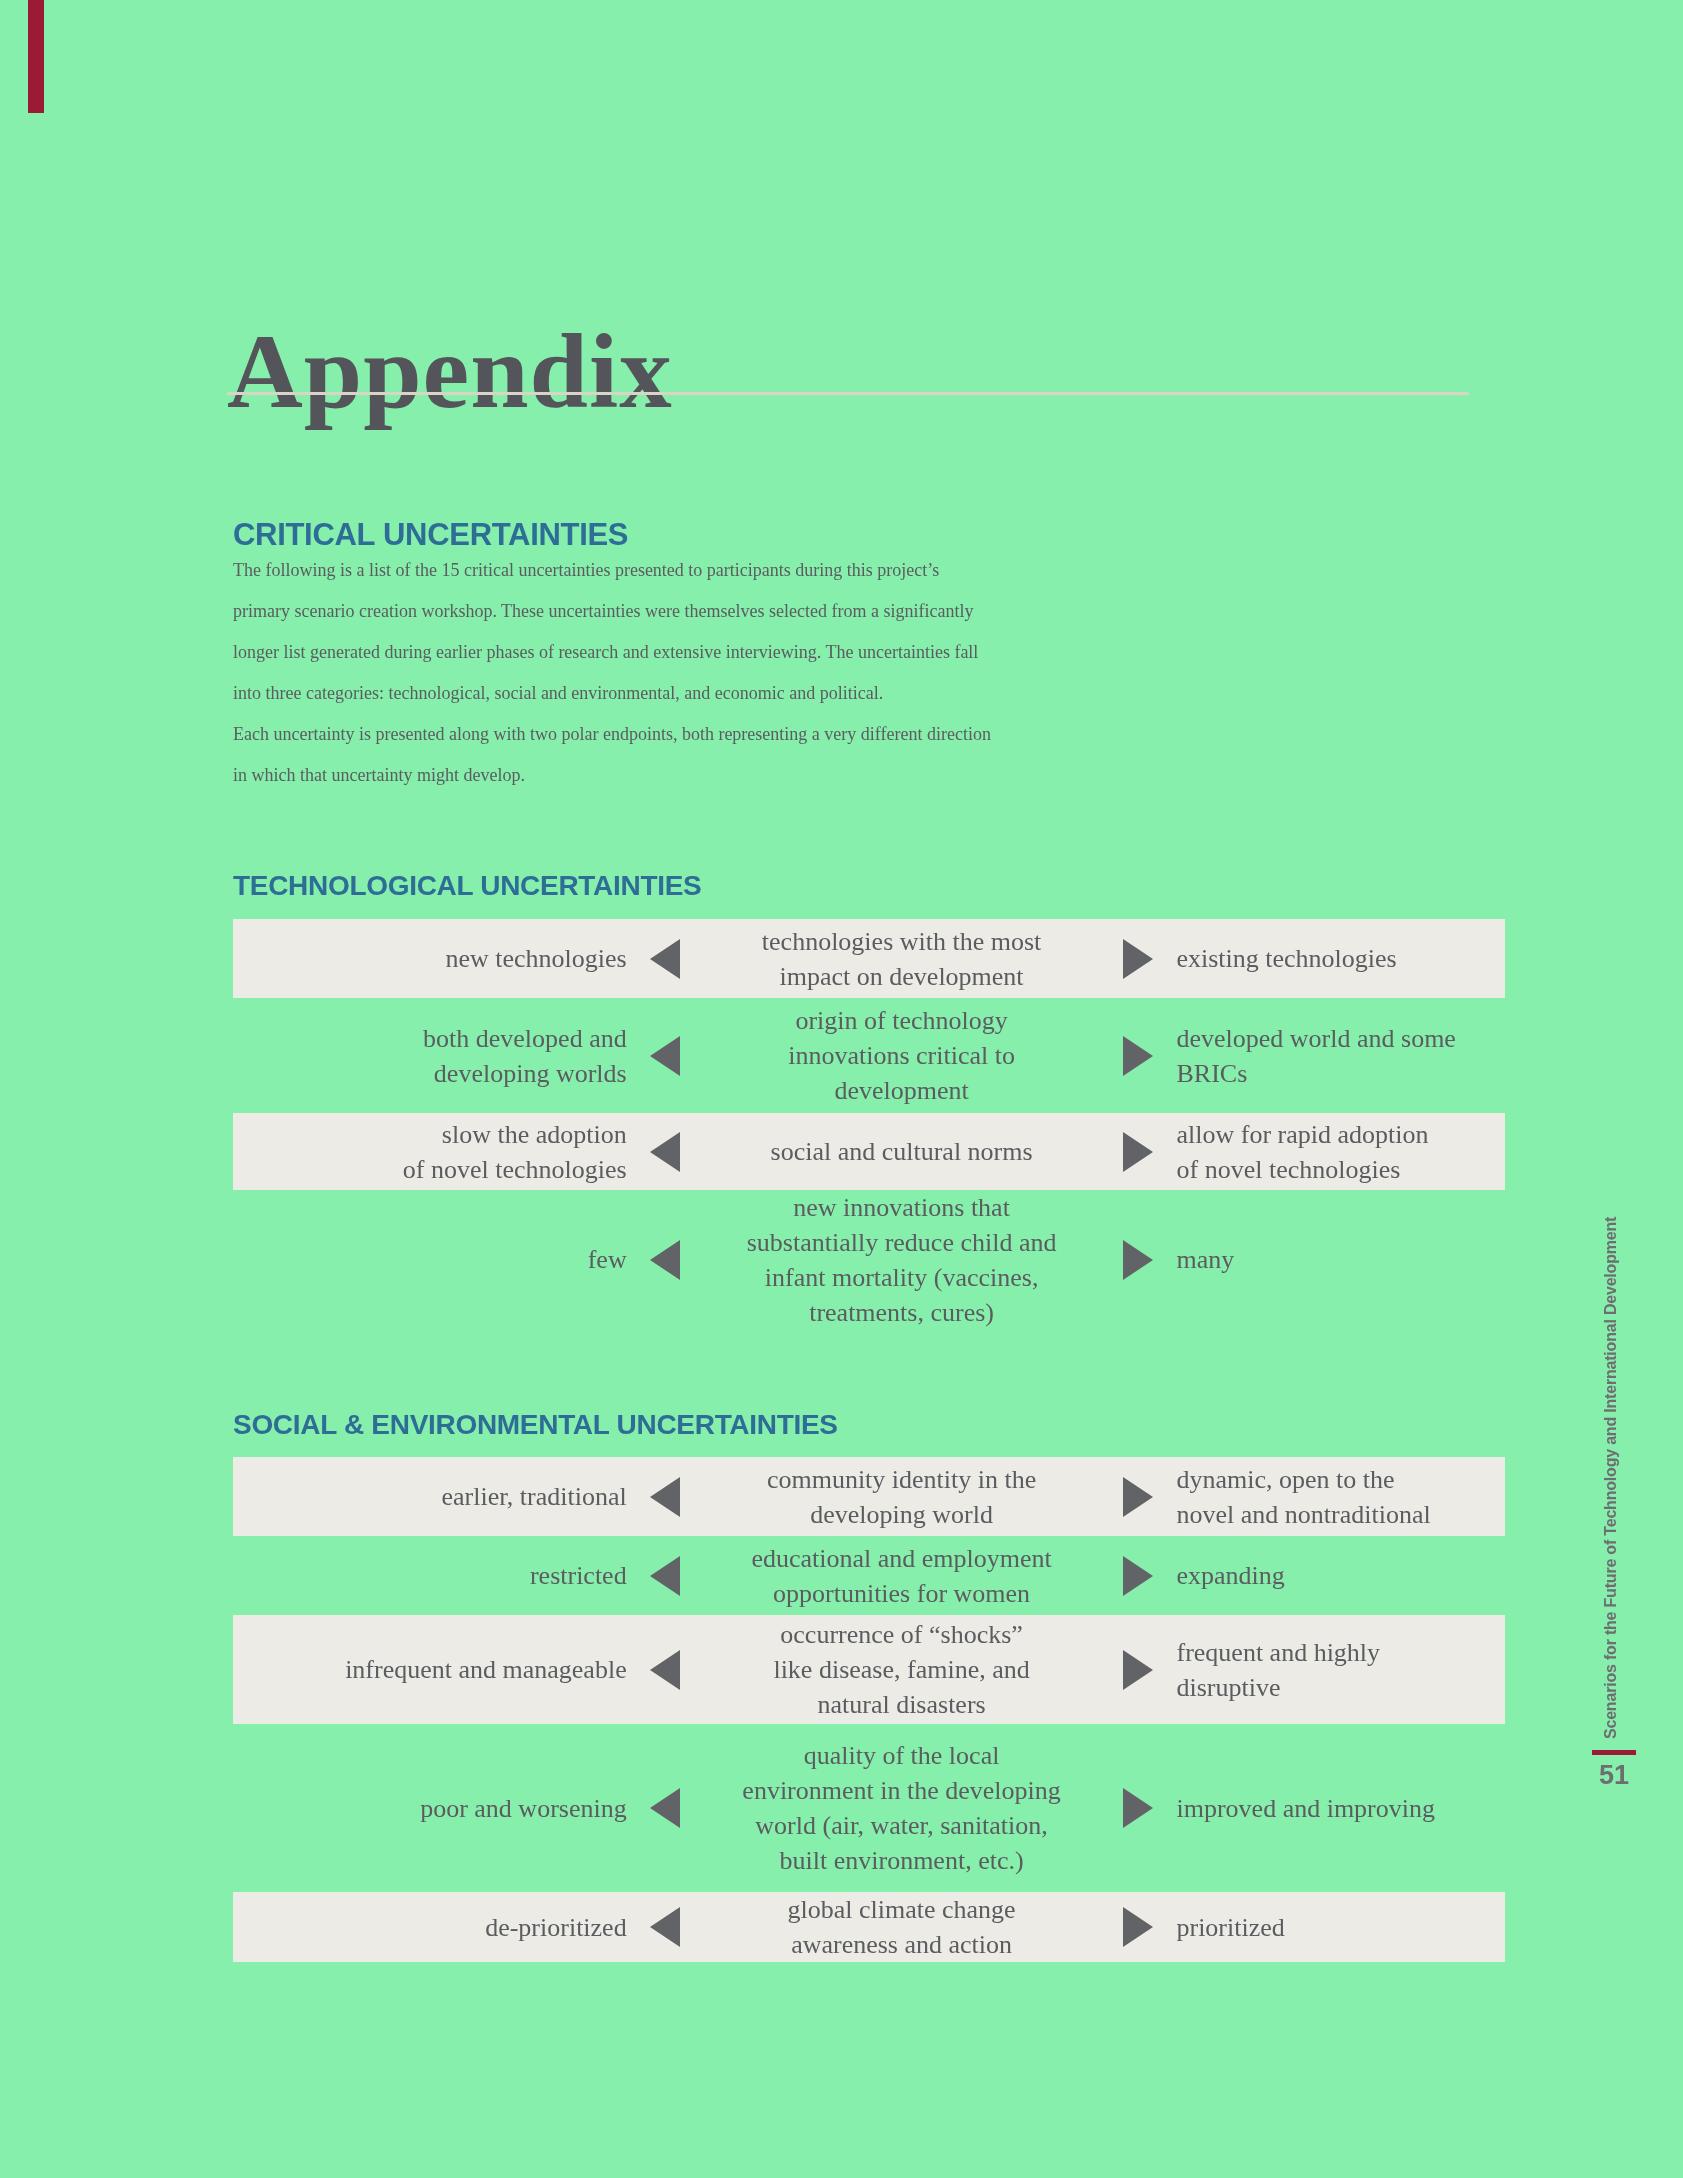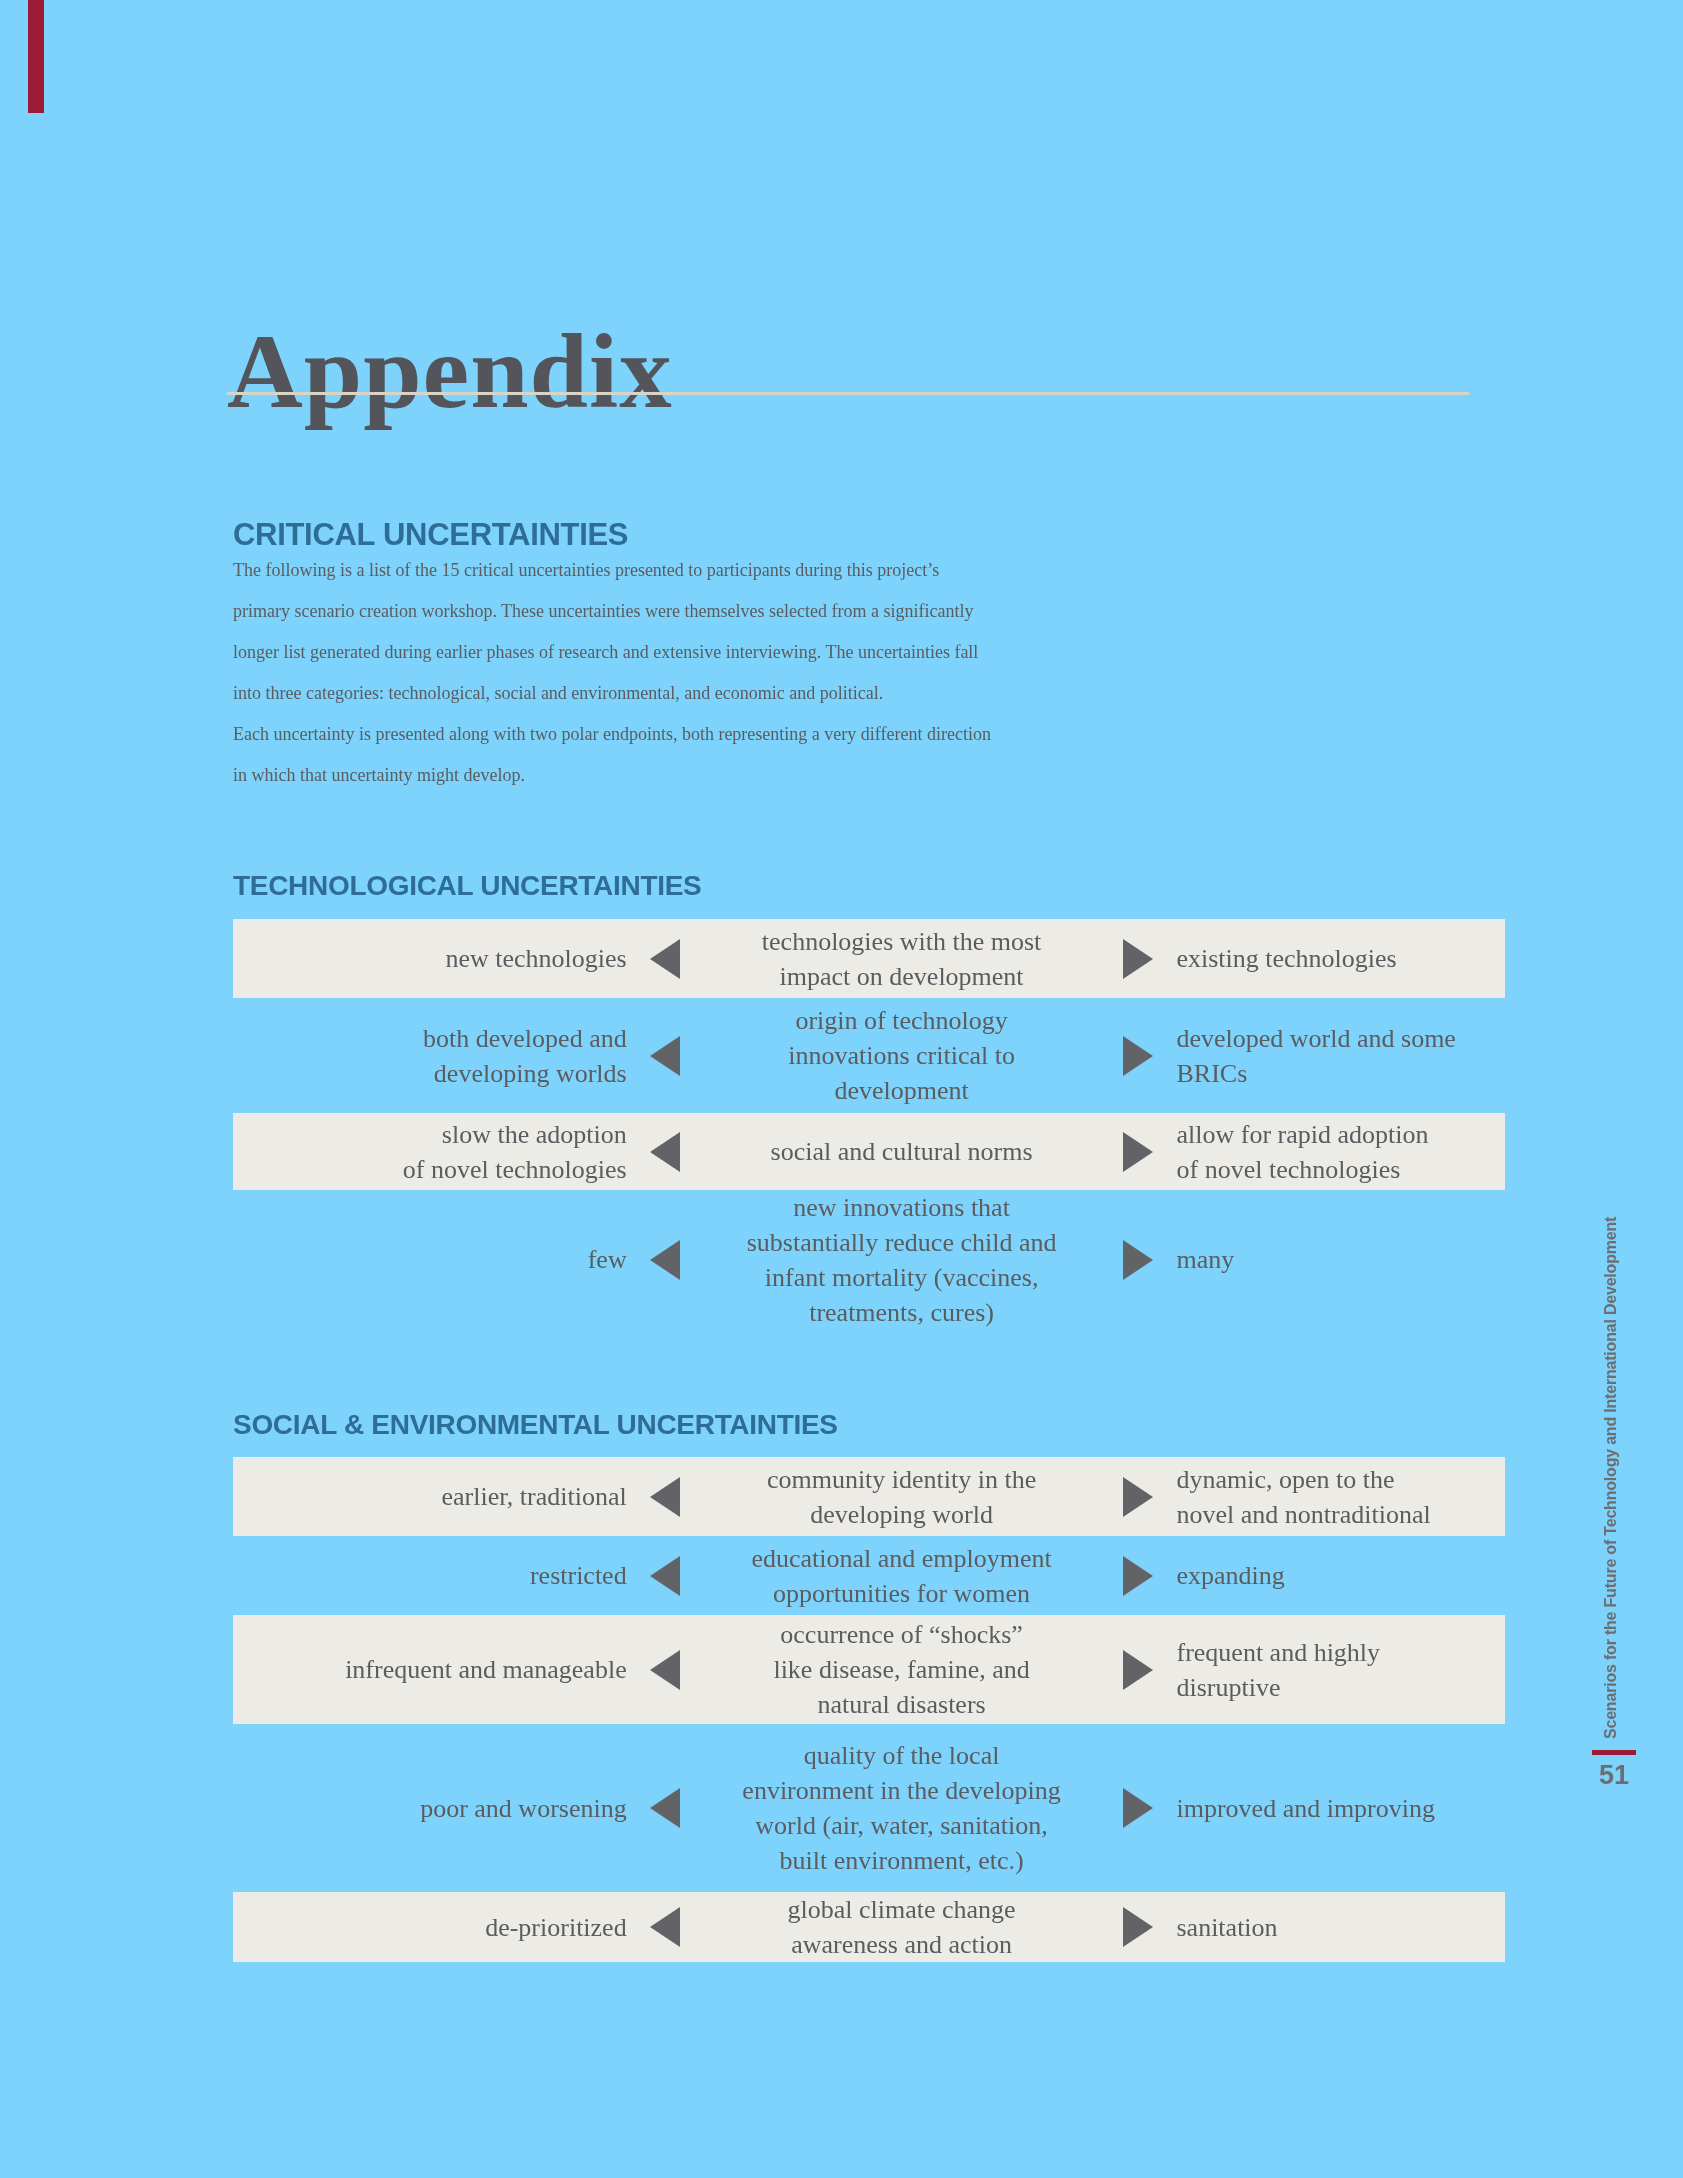--- a/index.html
+++ b/index.html
@@ -1,19 +1,19 @@
 <!DOCTYPE html>
 <html><head>
 <meta charset="utf-8">
 <style>
   html,body{margin:0;padding:0;background:#ffffff;}
   .page{
     position:relative;
     width:1683px;height:2178px;
-    background:#7dd3fc;
+    background:#86efac;
     font-family:"Liberation Serif", serif;
     overflow:hidden;
   }
   
   .corner-bar{
     position:absolute;left:28px;top:0;width:16px;height:113px;
     background:#9b1b36;
   }
   
   .doc-title{
@@ -234,21 +234,21 @@
     <div class="urow shaded" style="height:70px">
       <div class="cell left">de-prioritized</div>
       <div class="arrow-cell">
           <span class="arrow-left"></span>
         </div>
       <div class="cell center">global climate change
 awareness and action</div>
       <div class="arrow-cell">
           <span class="arrow-right"></span>
         </div>
-      <div class="cell right">sanitation</div>
+      <div class="cell right">prioritized</div>
     </div>
 
   </div>
 
   <div class="sidebar-vtext">Scenarios for the Future of Technology and International Development</div>
   <div class="page-rule"></div>
   <div class="page-number">51</div>
 
 </div>
 

